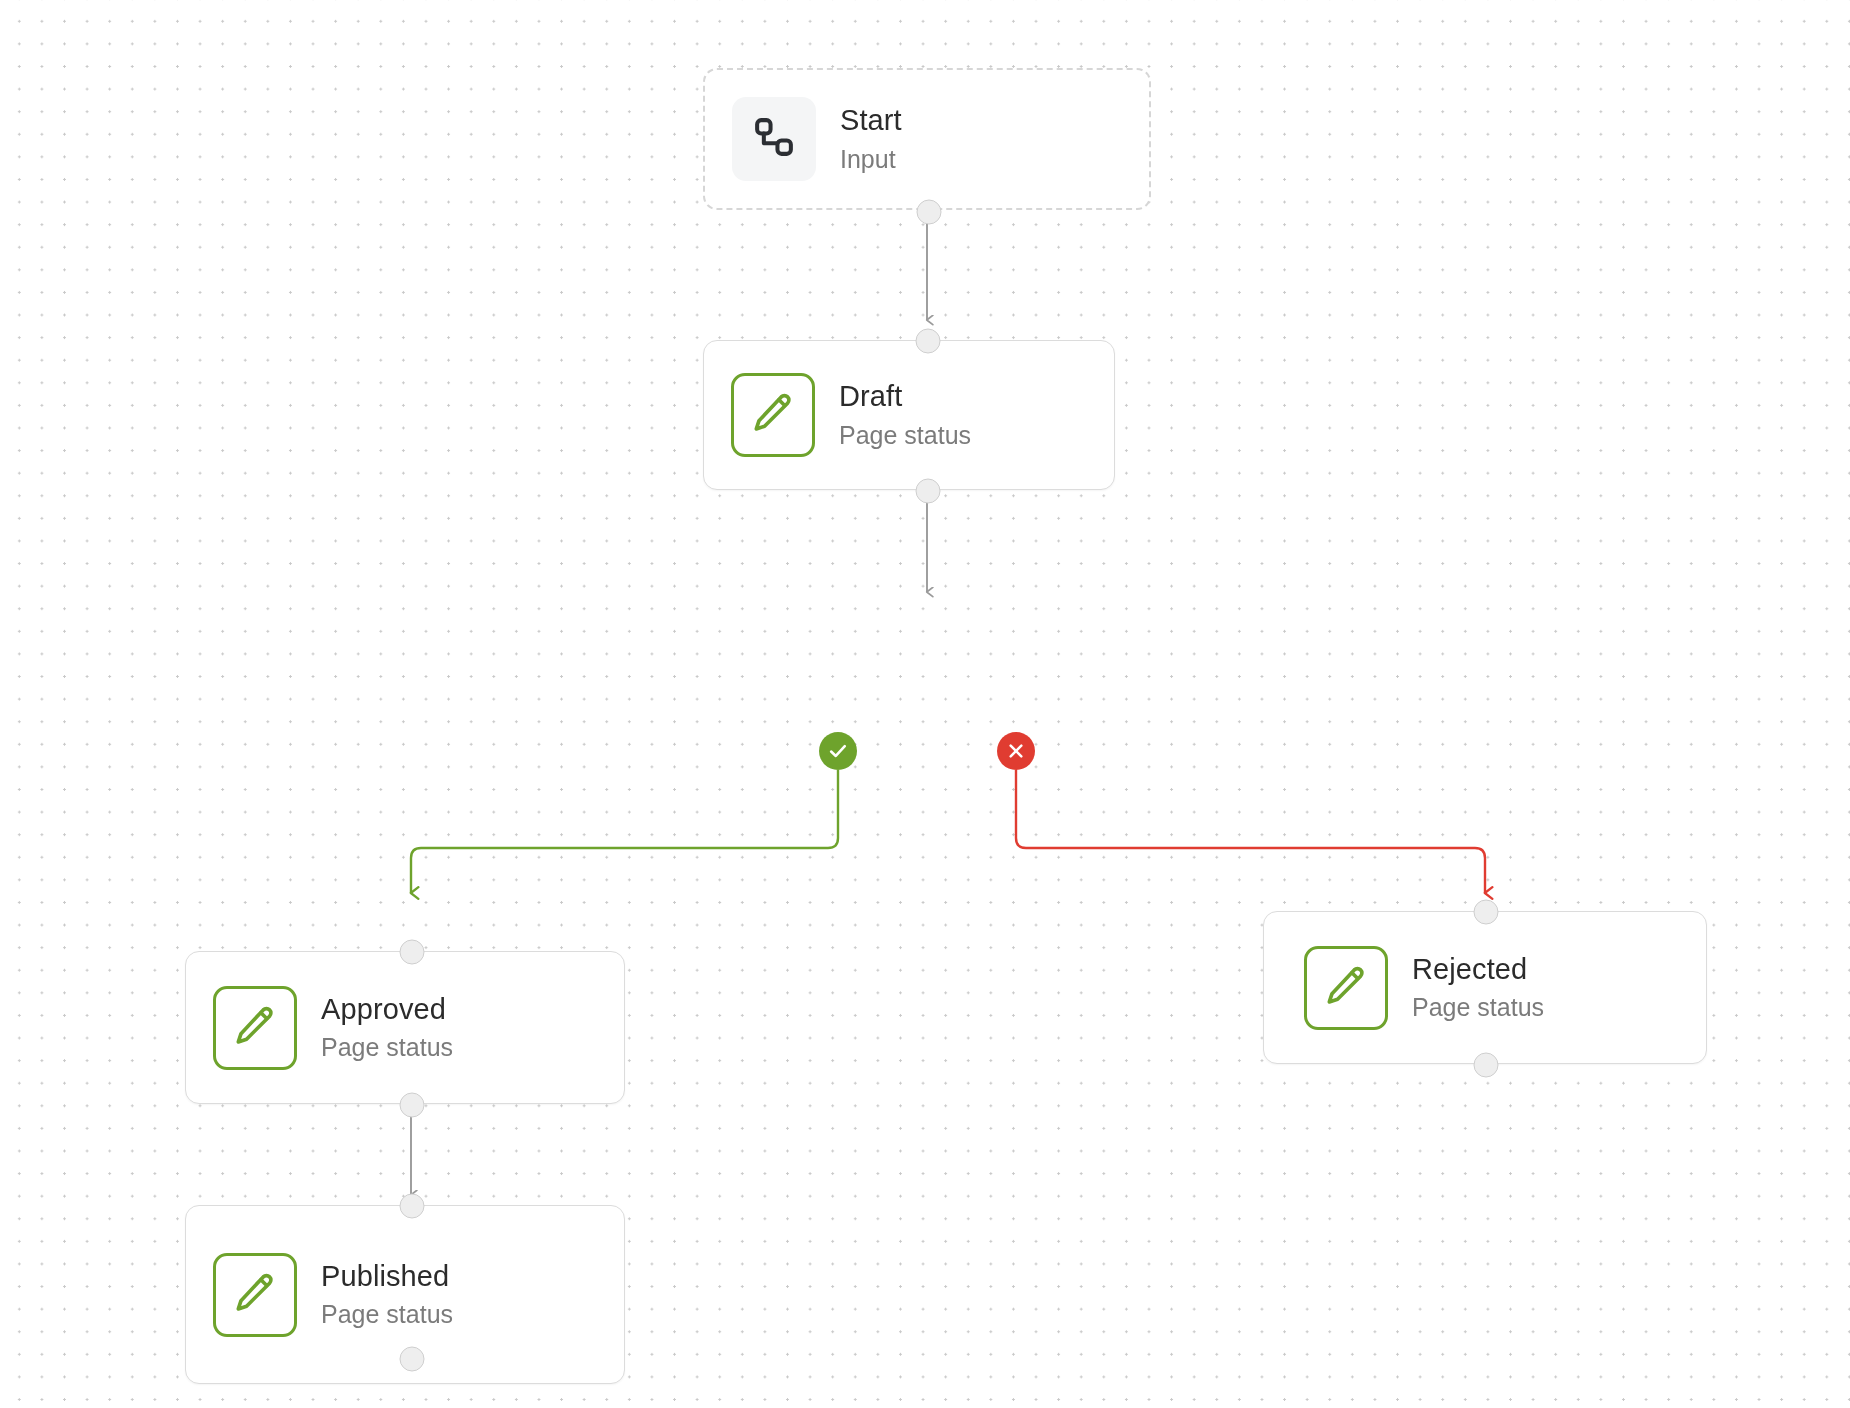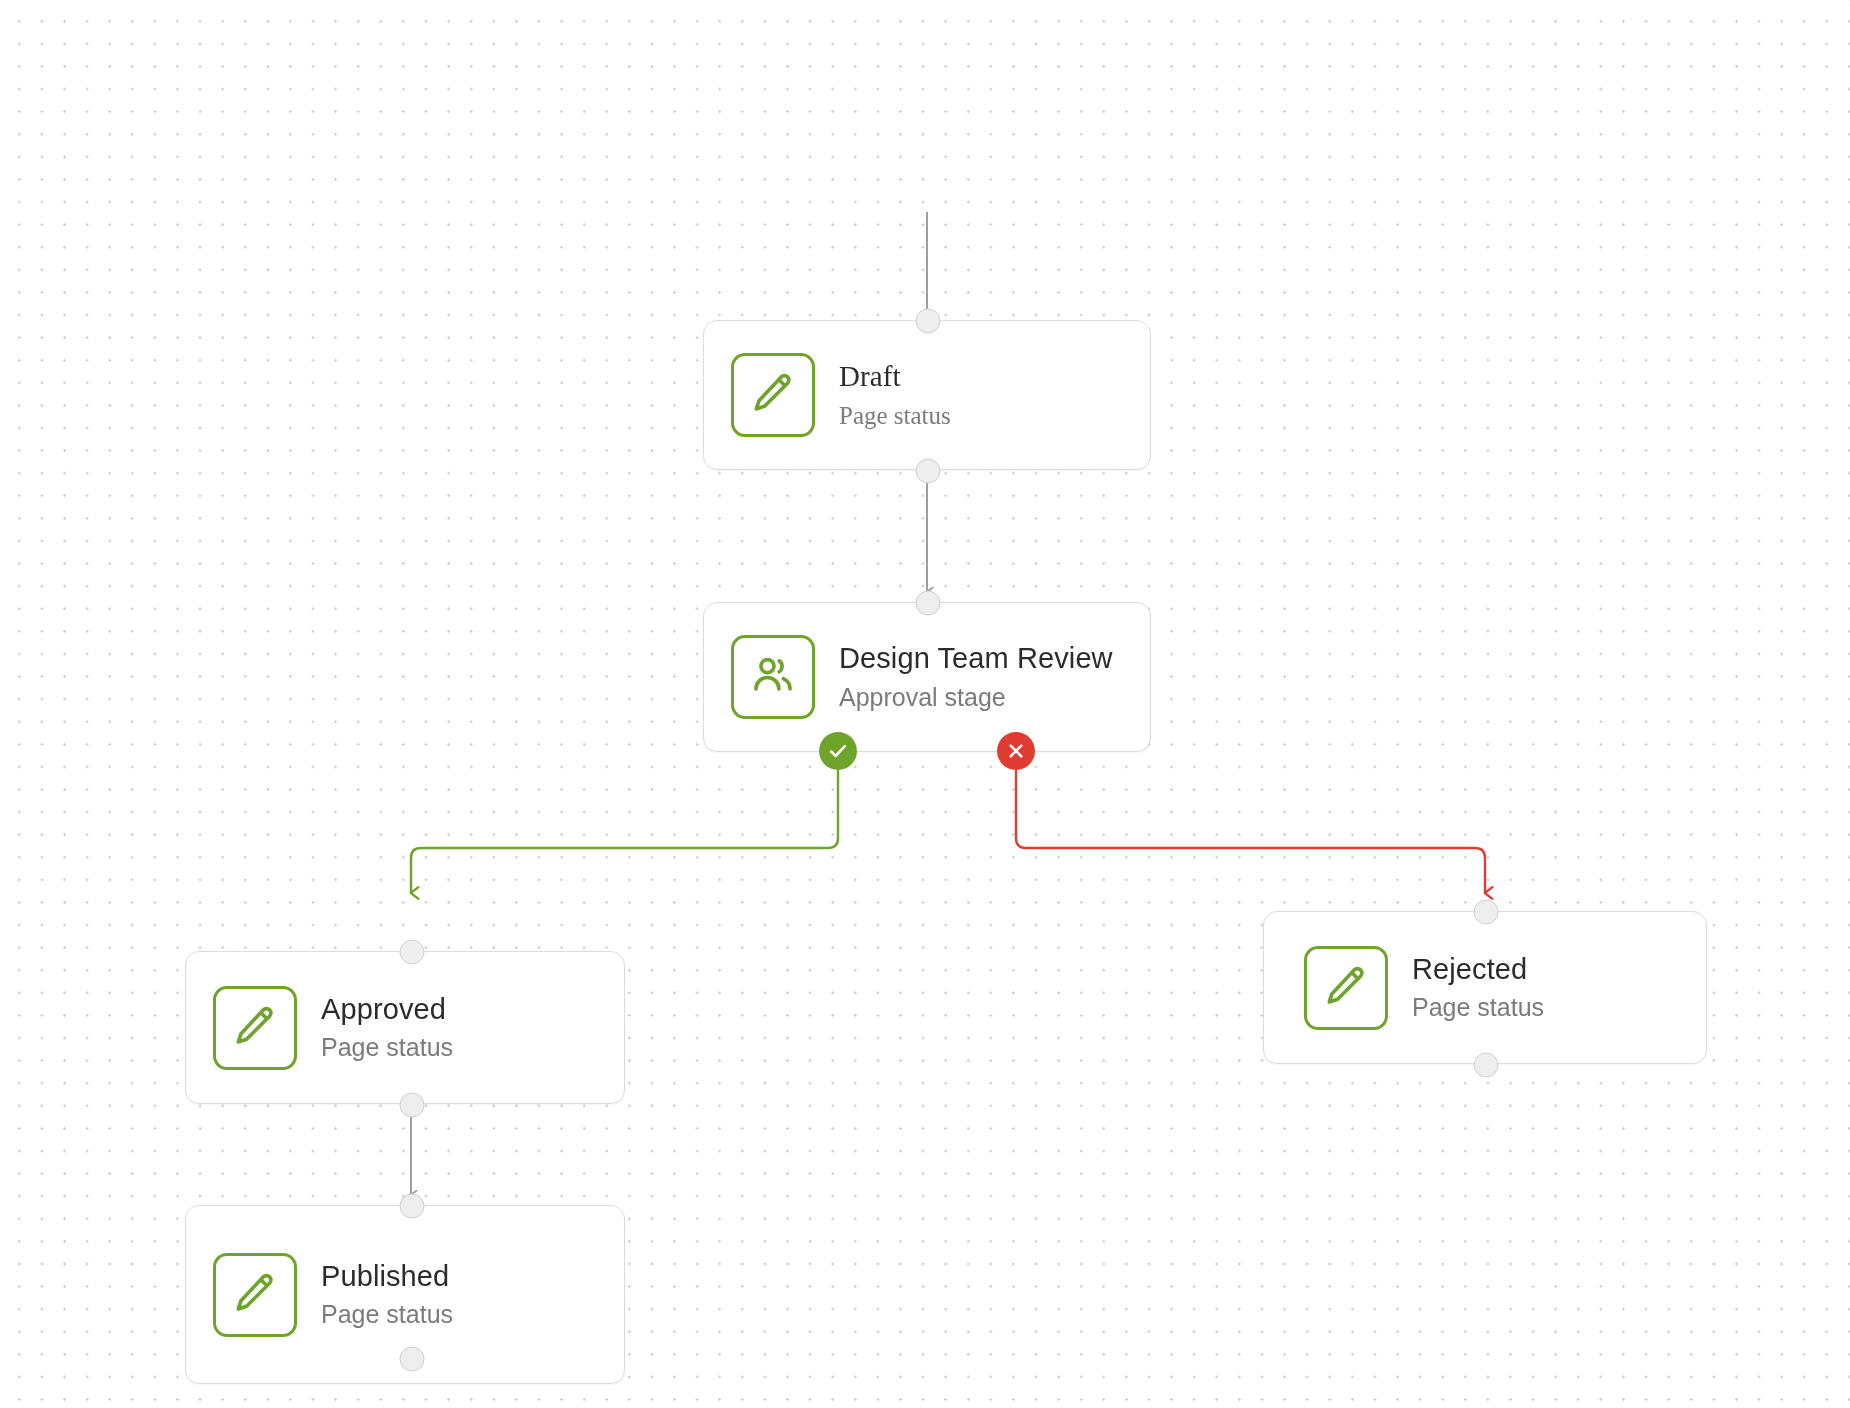--- a/index.html
+++ b/index.html
@@ -140,55 +140,54 @@
 
     <path d="M927,482 L927,592" fill="none" stroke="#9a9a9a" stroke-width="1.9" marker-end="url(#arrow-grey)"></path>
 
     <path d="M838,770 L838,838 Q838,848 828,848 L421,848 Q411,848 411,858 L411,893" fill="none" stroke="#6ea32c" stroke-width="2.4" stroke-linecap="butt" marker-end="url(#arrow-green)"></path>
 
     <path d="M1016,770 L1016,838 Q1016,848 1026,848 L1475,848 Q1485,848 1485,858 L1485,893" fill="none" stroke="#e03c31" stroke-width="2.4" stroke-linecap="butt" marker-end="url(#arrow-red)"></path>
 
     <path d="M411,1066 L411,1195" fill="none" stroke="#9a9a9a" stroke-width="1.9" marker-end="url(#arrow-grey)"></path>
   </svg>
 
-
-  <div class="node solid" style="left:703px; top:320px; width:448px; height:150px;font-family:Liberation Serif, serif;">
+  <div class="node dashed" style="left:703px; top:68px; width:448px; height:142px;">
+    <div class="node-icon grey">
+      <span>
+        <svg width="46" height="46" viewBox="0 0 24 24" fill="none" stroke="#2b2e33" stroke-width="2.1" stroke-linecap="round" stroke-linejoin="round">
+          <rect x="3.2" y="3.2" width="7" height="7" rx="2.1"></rect>
+          <rect x="13.8" y="13.8" width="7" height="7" rx="2.1"></rect>
+          <path d="M6.7,10.2 L6.7,15.3 L13.8,15.3"></path>
+        </svg>
+      </span>
+    </div>
+    <div class="node-text">
+      <div class="node-title">Start</div>
+      <div class="node-subtitle">Input</div>
+    </div>
+    <div class="port" style="left:224px; top:142px;"></div>
+  </div>
+
+  <div class="node solid" style="left:703px; top:340px; width:412px; height:150px;">
     <div class="node-icon green">
       <span>
         <svg width="46" height="46" viewBox="0 0 24 24" fill="none" stroke="#6ea32c" stroke-width="1.9" stroke-linecap="round" stroke-linejoin="round">
           <path d="M16.3,3.6 a2.3,2.3 0 0 1 3.3,3.3 L7.6,18.9 L3.3,20.3 L4.7,16 Z"></path>
           <path d="M15.1,5.1 L18.1,8.1"></path>
         </svg>
       </span>
     </div>
     <div class="node-text">
       <div class="node-title">Draft</div>
       <div class="node-subtitle">Page status</div>
     </div>
     <div class="port" style="left:224px; top:0px;"></div>
     <div class="port" style="left:224px; top:150px;"></div>
   </div>
 
-  <div class="node solid" style="left:703px; top:602px; width:448px; height:150px;">
-    <div class="node-icon green">
-      <span>
-        <svg width="46" height="46" viewBox="0 0 24 24" fill="none" stroke="#6ea32c" stroke-width="1.9" stroke-linecap="round" stroke-linejoin="round">
-          <circle cx="9.1" cy="7.4" r="3.4"></circle>
-          <path d="M3.1,19.3 a6,6 0 0 1 12,0"></path>
-          <path d="M15.2,4.6 a3.4,3.4 0 0 1 0,5.7"></path>
-          <path d="M17.4,13.9 a6,6 0 0 1 3.5,5.4"></path>
-        </svg>
-      </span>
-    </div>
-    <div class="node-text">
-      <div class="node-title">Design Team Review</div>
-      <div class="node-subtitle">Approval stage</div>
-    </div>
-    <div class="port" style="left:224px; top:0px;"></div>
-  </div>
 
   <div class="badge approve" style="left:838px; top:751px;">
     <span>
       <svg width="22" height="22" viewBox="0 0 24 24" fill="none" stroke="#ffffff" stroke-width="2.8" stroke-linecap="round" stroke-linejoin="round">
         <path d="M4.5,12.6 L9.6,17.4 L19.4,6.8"></path>
       </svg>
     </span>
   </div>
 
   <div class="badge reject" style="left:1016px; top:751px;">

